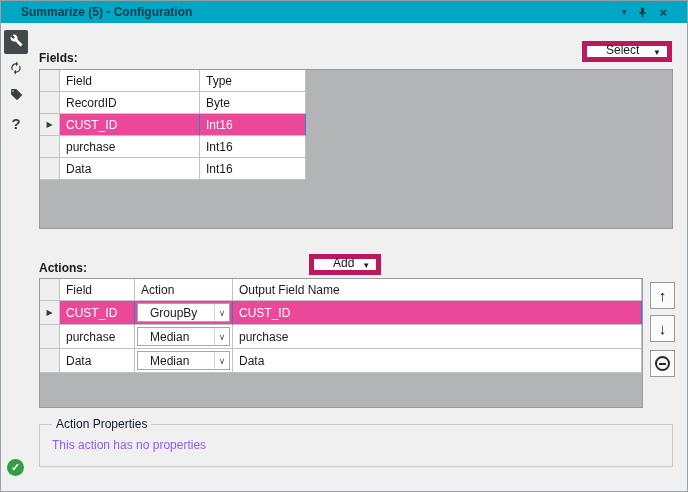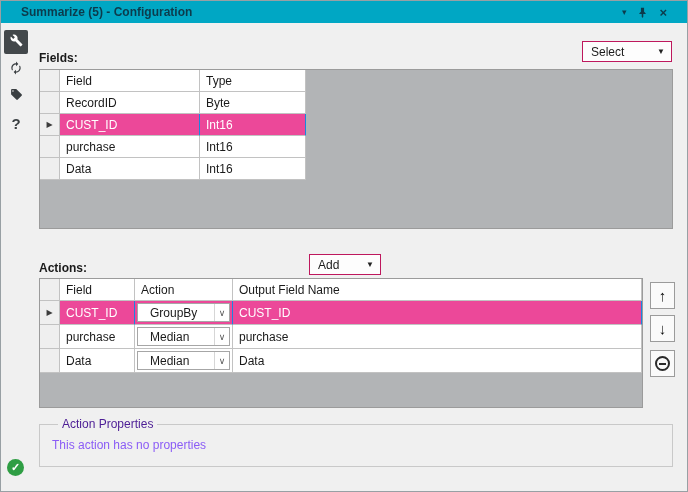--- a/index.html
+++ b/index.html
@@ -26,23 +26,23 @@
   .side-icon.selected { background:#43484b; }
   .q-glyph { font-weight:bold; font-size:15px; color:#3a3f42; }
   .status-check { position:absolute; left:6px; bottom:17px; width:17px; height:17px; border-radius:50%;
                   background:#2f9e44; color:#fff; display:flex; align-items:center; justify-content:center;
                   font-size:11px; font-weight:bold; }
 
   
   .sec-label { position:absolute; color:#1a1a1a;font-weight:bold; }
   .fields-label { left:38px; top:50px; }
   .actions-label { left:38px; top:260px;text-align:right; }
-  .dd-btn { position:absolute; display:flex; align-items:center; background:#fdfdfd;
-            border:1px solid #be185d; font-family:"Liberation Sans", sans-serif; font-size:12px;
-            color:#1a1a1a; padding:0 6px 0 8px; cursor:pointer; }
+  .dd-btn { position:absolute; display:flex; align-items:flex-end; background:#fdfdfd;
+            border:5px solid #be185d; font-family:"Liberation Sans", sans-serif; font-size:12px;
+            color:#1a1a1a; padding:0 6px 0 19px; cursor:pointer; }
   .dd-btn .lbl { flex:1; text-align:left; }
   .dd-btn .caret { font-size:8px; color:#222; margin-left:8px; }
   .select-btn { left:581px; top:40px; width:90px; height:21px; }
   .add-btn { left:308px; top:245px; width:72px; height:21px;margin-top:8px; }
 
   
   .panel { position:absolute; background:#b2b4b6; border:1px solid #9b9b9b; }
   .fields-panel { left:38px; top:68px; width:634px; height:160px; }
   .actions-panel { left:38px; top:277px; width:604px; height:130px; }
 
@@ -77,21 +77,21 @@
   .side-btn.down { top:314px; }
   .side-btn.remove { top:349px; }
   .arrow { font-size:15px; font-weight:bold; color:#111; line-height:1; }
   .minus-circle { width:15px; height:15px; border:2px solid #2b2b2b; border-radius:50%;
                   display:flex; align-items:center; justify-content:center; }
   .minus-bar { width:7px; height:2px; background:#2b2b2b; }
 
   
   .props { position:absolute; left:38px; top:416px; width:634px; height:50px;
            border:1px solid #c9c9c9; padding:0 0 0 12px; }
-  .props legend { padding:0 4px; margin-left:6px; color:#4c1d95; font-size:12px; }
+  .props legend { padding:0 4px; margin-left:0; color:#0f172a; font-size:12px; }
   .props-text { margin-top:7px; color:#8b5cf6; }
 </style>
 </head>
 <body>
 
 <div class="window">
 
   <div class="titlebar">
     <span class="title">Summarize (5) - Configuration</span>
     <div class="tb-icons">

